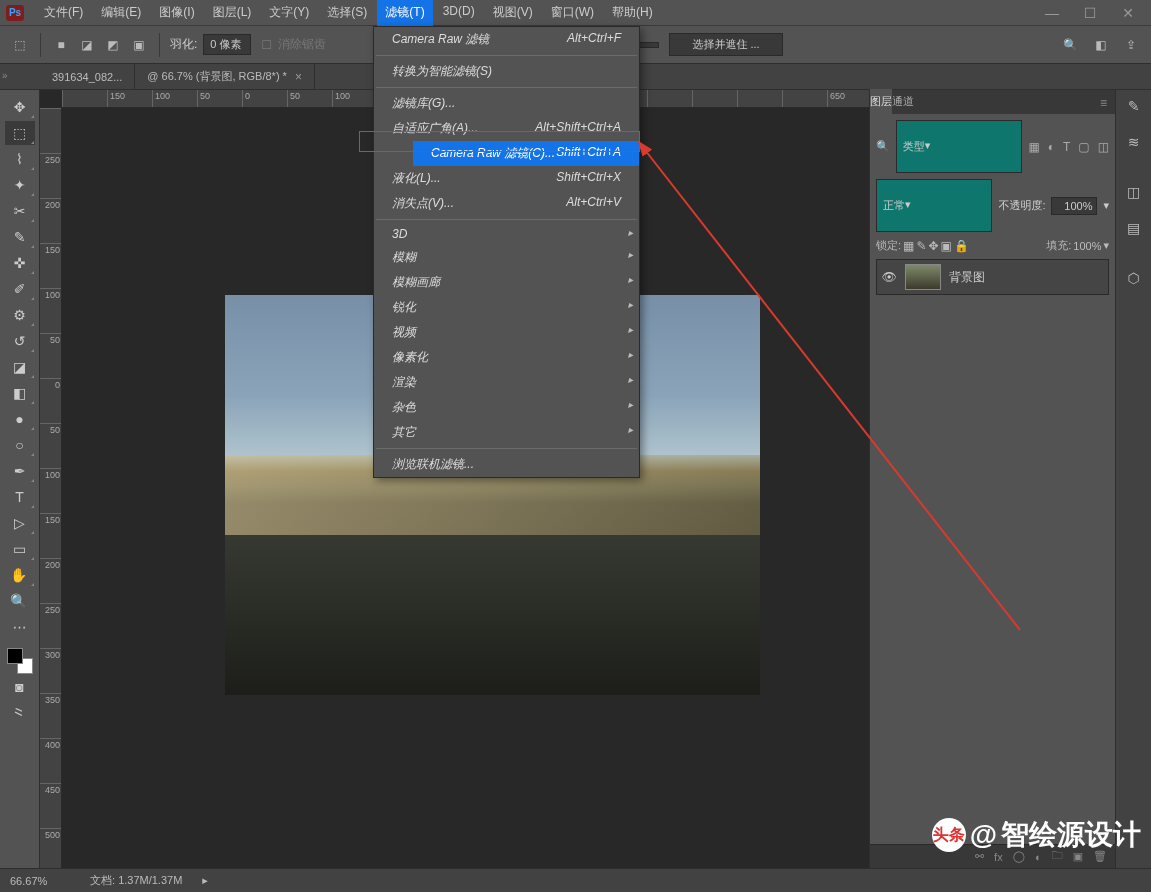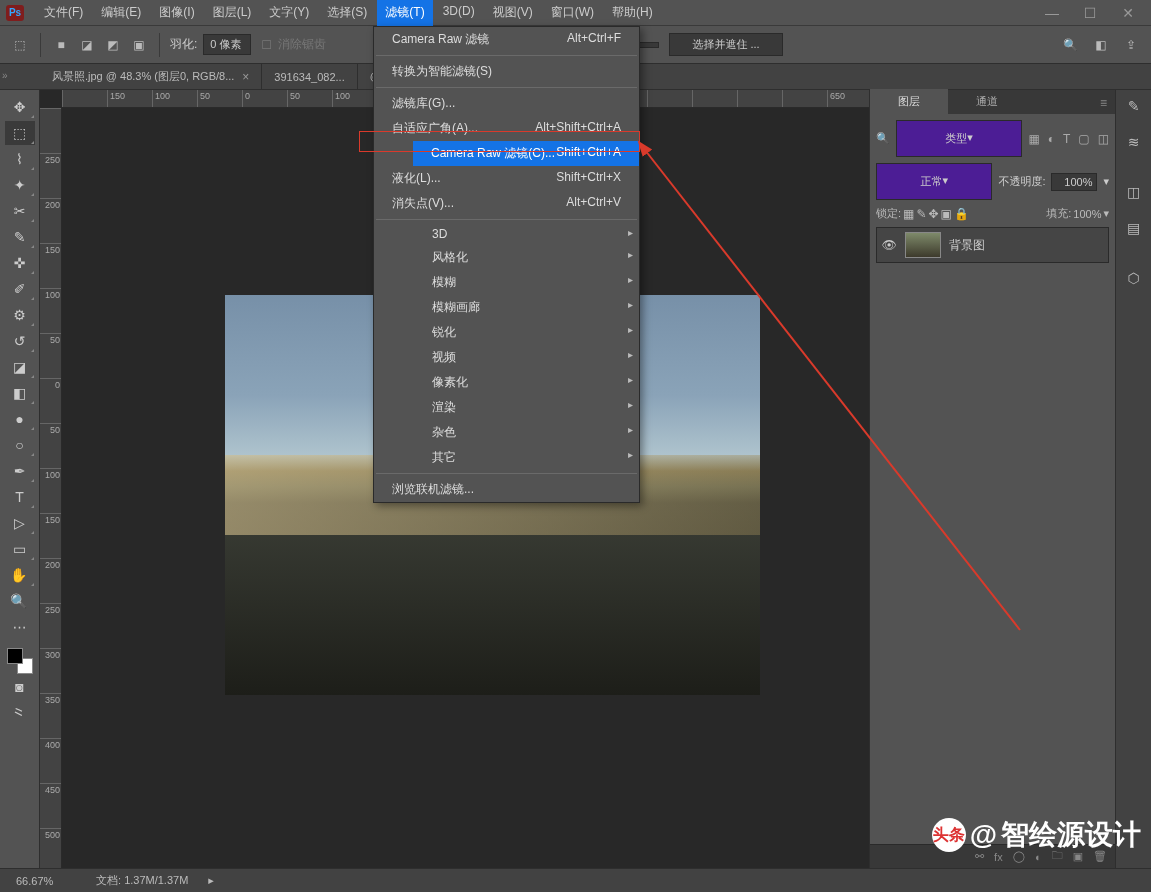--- a/index.html
+++ b/index.html
@@ -44,46 +44,46 @@
 .canvas-wrap { flex: 1; background: #282828; position: relative; overflow: hidden; padding-left: 8px; }
 .ruler-h { position: absolute; left: 22px; right: 0; top: 0; height: 18px; background: #434343; border-bottom: 1px solid #2a2a2a; display: flex; font-size: 9px; color: #aaa; overflow: hidden; }
 .ruler-h span { width: 45px; flex-shrink: 0; text-align: left; border-left: 1px solid #666; padding-left: 2px; line-height: 12px; }
 .ruler-v { position: absolute; left: 0; top: 18px; bottom: 0; width: 22px; background: #434343; border-right: 1px solid #2a2a2a; display: flex; flex-direction: column; font-size: 9px; color: #aaa; overflow: hidden; }
 .ruler-v span { height: 45px; flex-shrink: 0; border-top: 1px solid #666; padding: 2px 1px 0 0; writing-mode: horizontal-tb; text-align: right; line-height: 9px; }
 .doc-canvas { position: absolute; left: 185px; top: 205px; width: 535px; height: 400px; background: linear-gradient(to bottom, #7790a8 0%, #8aa3b8 25%, #aec3cd 40%, #7a7252 44%, #5c604e 48%, #3b3e36 52%, #1d1e19 100%); }
 .doc-canvas::before { content: ""; position: absolute; left: 0; right: 0; top: 40%; height: 20%; background: linear-gradient(90deg, rgba(210,190,140,0.6), rgba(160,140,90,0.4)); }
 
 
 .dropdown { position: absolute; top: 26px; left: 373px; width: 267px; background: #535353; border: 1px solid #2a2a2a; box-shadow: 3px 3px 8px rgba(0,0,0,0.4); z-index: 100; }
-.dd-item { display: flex; justify-content: space-between; padding: 4px 18px 4px 18px; font-size: 12px; color: #ddd; }
+.dd-item { display: flex; justify-content: space-between; padding: 4px 18px 4px 18px; font-size: 12px; color: #ddd; font-style: italic; }
 .dd-item.hl { background: #1473e6; color: #fff; margin-left: 39px; }
 .dd-sep { height: 1px; background: #6a6a6a; margin: 3px 2px; }
-.dd-sub { position: relative; margin-left: 40px; }
+.dd-sub { position: relative; }
 .dd-sub::after { content: "▸"; position: absolute; right: 6px; font-size: 10px; color: #bbb; }
 .dd-redbox { position: absolute; left: 359px; top: 131px; width: 281px; height: 21px; border: 1px solid #d93a2b; z-index: 101; pointer-events: none; }
 
 
 .right-strip { width: 36px; background: #424242; border-left: 1px solid #2e2e2e; display: flex; flex-direction: column; align-items: center; padding-top: 4px; gap: 12px; }
 .right-strip .ric { width: 24px; height: 24px; display: flex; align-items: center; justify-content: center; color: #bbb; font-size: 14px; }
 .panels { width: 246px; background: #424242; border-left: 1px solid #2e2e2e; display: flex; flex-direction: column; }
 .panel-tabs { display: flex; background: #383838; height: 24px; align-items: flex-end; }
-.panel-tab { padding: 5px 28px; font-size: 11px; color: #aaa; }
+.panel-tab { padding: 5px 0; font-size: 11px; color: #aaa; }
 .panel-tab.active { background: #535353; color: #ddd; }
 .panel-body { background: #535353; padding: 6px; flex: 1; display: flex; flex-direction: column; gap: 6px; }
 .panel-row { display: flex; align-items: center; gap: 6px; font-size: 11px; }
-.panel-row .sel { background: #4c1d95; border: 1px solid #2a2a2a; padding: 10px 6px; flex: 1; display: flex; justify-content: center; }
+.panel-row .sel { background: #0f766e; border: 1px solid #2a2a2a; padding: 18px 6px; flex: 1; display: flex; justify-content: flex-start; }
 .panel-row .num { background: #393939; border: 1px solid #2a2a2a; padding: 2px 4px; width: 46px; text-align: right; }
 .mini-icons { display: flex; gap: 8px; color: #aaa; }
 .mini-icons span { font-size: 12px; }
 .layer-row { display: flex; align-items: center; gap: 8px; background: #454545; padding: 4px; border: 1px solid #2a2a2a; }
 .layer-thumb { width: 36px; height: 26px; background: linear-gradient(to bottom, #7e8a6a, #3d3a2c); border: 1px solid #888; }
 .eye { width: 16px; text-align: center; }
 
 
-.statusbar { height: 24px; background: #424242; border-top: 1px solid #2e2e2e; display: flex; align-items: center; padding: 0 16px; gap: 20px; font-size: 11px; color: #bbb; }
+.statusbar { height: 24px; background: #424242; border-top: 1px solid #2e2e2e; display: flex; align-items: center; padding: 0 10px; gap: 20px; font-size: 11px; color: #bbb; }
 .statusbar .zoom { width: 60px; }
 .panel-footer { height: 24px; background: #383838; border-top: 1px solid #2a2a2a; display: flex; align-items: center; justify-content: flex-end; gap: 10px; padding: 0 8px; color: #888; font-size: 11px; }
 
 
 .arrow { position: absolute; z-index: 200; pointer-events: none; }
 
 
 .watermark { position: absolute; right: 10px; bottom: 38px; color: #fff; font-size: 28px; font-weight: bold; z-index: 300; display: flex; align-items: center; gap: 4px; }
 .watermark .logo { width: 34px; height: 34px; border-radius: 50%; background: #fff; color: #d33; display: flex; align-items: center; justify-content: center; font-size: 16px; }
 
@@ -142,24 +142,20 @@
   <div class="opt-right">
     <span class="opt-icon">🔍</span>
     <span class="opt-icon">◧</span>
     <span class="opt-icon">⇪</span>
   </div>
 </div>
 
 <div class="tabbar">
   <span class="expand-handle">»</span>
   <div id="doctabs" style="display:flex">
-      <div class="doc-tab">
-        <span>风景照.jpg @ 48.3% (图层0, RGB/8...</span>
-        <span class="close">×</span>
-      </div>
       <div class="doc-tab">
         <span>391634_082...</span>
       </div>
       <div class="doc-tab">
         <span>@ 66.7% (背景图, RGB/8*) *</span>
         <span class="close">×</span>
       </div>
     </div>
 </div>
 
@@ -342,23 +338,20 @@
     </div>
     <div class="dd-item">
       <span>消失点(V)...</span>
       <span>Alt+Ctrl+V</span>
     </div>
     <div class="dd-sep"></div>
     <div class="dd-item dd-sub">
       <span>3D</span>
     </div>
     <div class="dd-item dd-sub">
-      <span>风格化</span>
-    </div>
-    <div class="dd-item dd-sub">
       <span>模糊</span>
     </div>
     <div class="dd-item dd-sub">
       <span>模糊画廊</span>
     </div>
     <div class="dd-item dd-sub">
       <span>锐化</span>
     </div>
     <div class="dd-item dd-sub">
       <span>视频</span>

